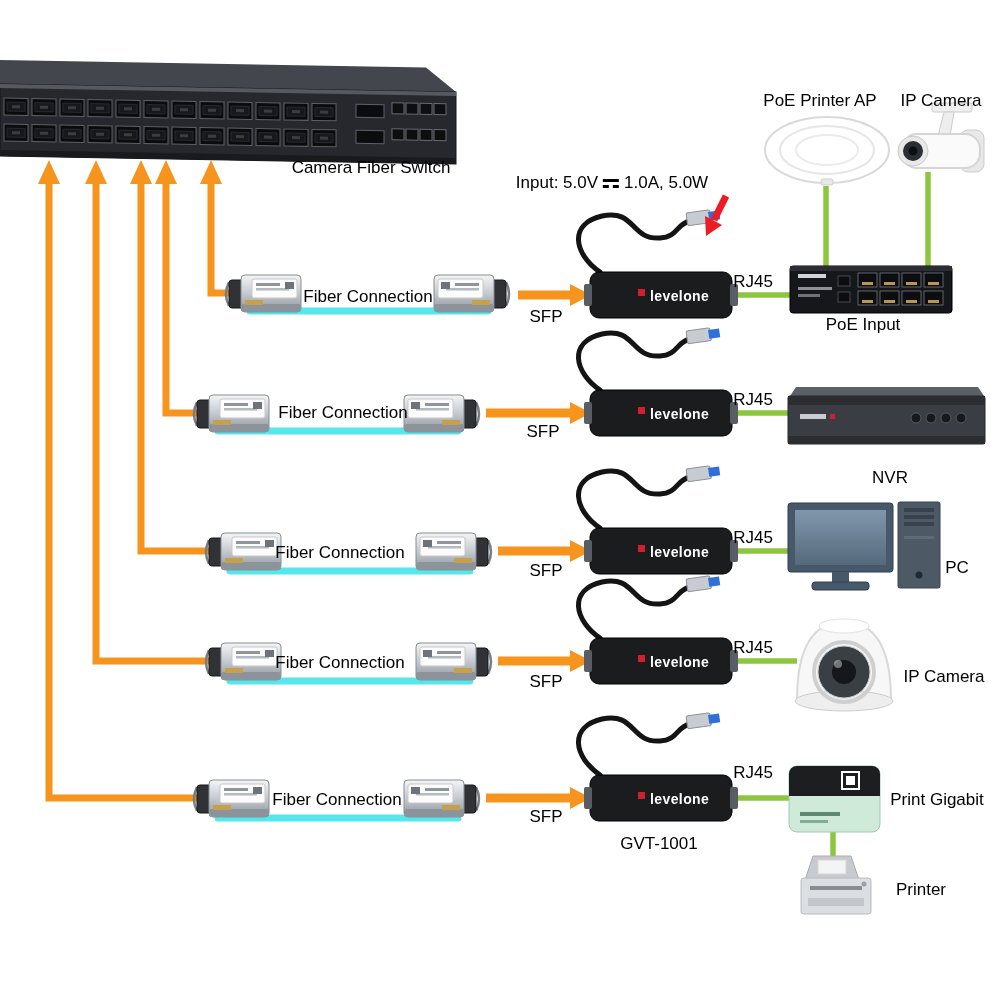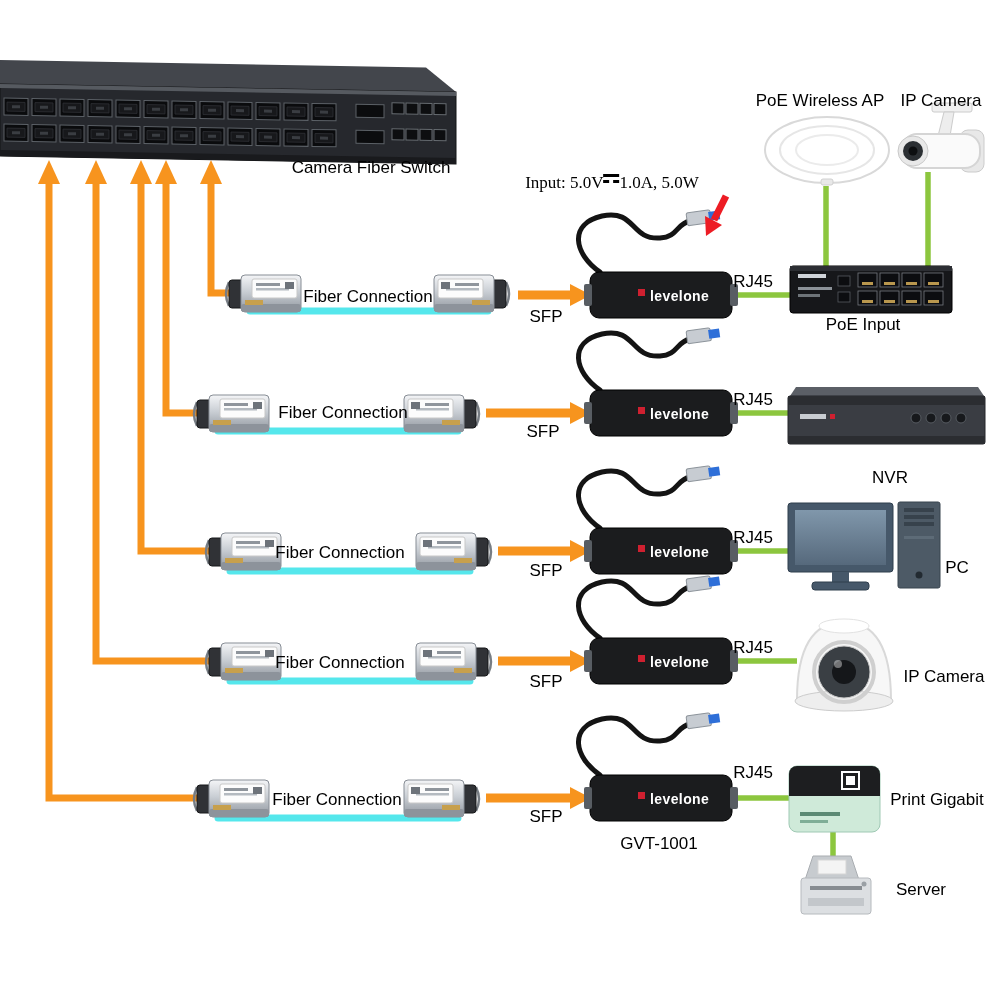--- a/index.html
+++ b/index.html
@@ -1,21 +1,21 @@
 <!DOCTYPE html>
 <html><head>
 <meta charset="utf-8">
 <style>
   html,body{margin:0;padding:0;background:#fff;}
   #canvas{position:relative;width:1000px;height:1000px;background:#fff;overflow:hidden;
           font-family:"Liberation Sans",sans-serif;}
   svg.art{position:absolute;left:0;top:0;}
   .lbl{position:absolute;transform:translateX(-50%);font-size:17px;color:#000;
        white-space:nowrap;line-height:20px;}
-  .input-lbl{display:flex;font-family:Liberation Serif, serif;}
+  .input-lbl{display:flex;align-items:center;gap:5px;}
   .dc{position:relative;width:16px;height:11px;display:inline-block;}
   .dc::before{content:"";position:absolute;left:0;right:0;top:1px;border-top:3px solid #000;}
   .dc::after{content:"";position:absolute;left:0;right:0;top:7px;border-top:3px dashed #000;}
   .brand{font-family:"Liberation Sans",sans-serif;font-size:14px;font-weight:bold;
          fill:#fff;letter-spacing:0.4px;}
 </style>
 </head>
 <body>
 
 <div id="canvas">
@@ -326,21 +326,21 @@
 </svg>
 
 <div class="lbl" style="left:371px;top:158px">Camera Fiber Switch</div>
 
 <div class="lbl input-lbl" style="left:612px;top:173px">
   <span>Input: 5.0V</span>
   <span class="dc"></span>
   <span>1.0A, 5.0W</span>
 </div>
 
-<div class="lbl" style="left:820px;top:91px">PoE Wireless AP</div>
+<div class="lbl" style="left:820px;top:91px">PoE Printer AP</div>
 <div class="lbl" style="left:941px;top:91px">IP Camera</div>
 
 <div class="lbl" style="left:368px;top:287px">Fiber Connection</div>
 <div class="lbl" style="left:546px;top:307px">SFP</div>
 <div class="lbl" style="left:753px;top:272px">RJ45</div>
 <div class="lbl" style="left:863px;top:315px">PoE Input</div>
 
 <div class="lbl" style="left:343px;top:403px">Fiber Connection</div>
 <div class="lbl" style="left:543px;top:422px">SFP</div>
 <div class="lbl" style="left:753px;top:390px">RJ45</div>
@@ -354,15 +354,15 @@
 <div class="lbl" style="left:340px;top:653px">Fiber Connection</div>
 <div class="lbl" style="left:546px;top:672px">SFP</div>
 <div class="lbl" style="left:753px;top:638px">RJ45</div>
 <div class="lbl" style="left:944px;top:667px">IP Camera</div>
 
 <div class="lbl" style="left:337px;top:790px">Fiber Connection</div>
 <div class="lbl" style="left:546px;top:807px">SFP</div>
 <div class="lbl" style="left:753px;top:763px">RJ45</div>
 <div class="lbl" style="left:937px;top:790px">Print Gigabit</div>
 <div class="lbl" style="left:659px;top:834px">GVT-1001</div>
-<div class="lbl" style="left:921px;top:880px">Server</div>
+<div class="lbl" style="left:921px;top:880px">Printer</div>
 
 </div>
 
 </body></html>

